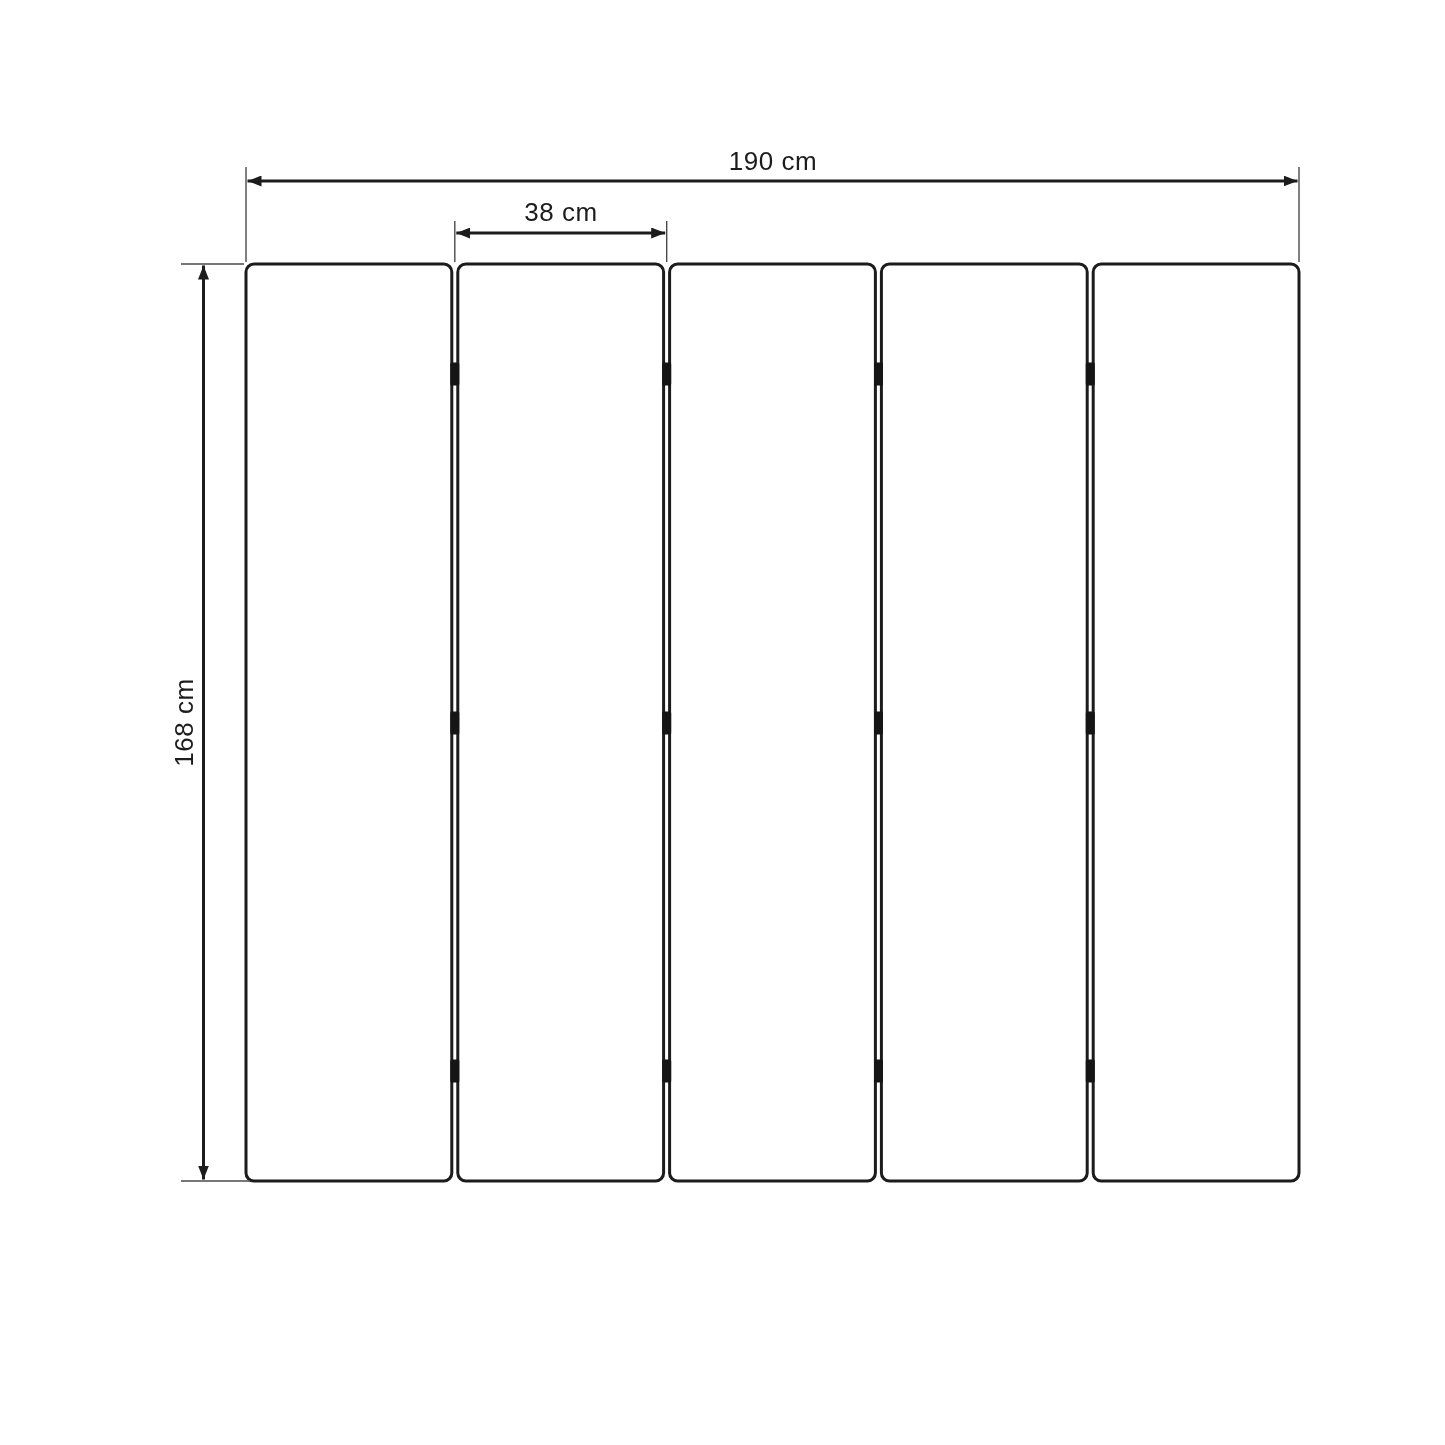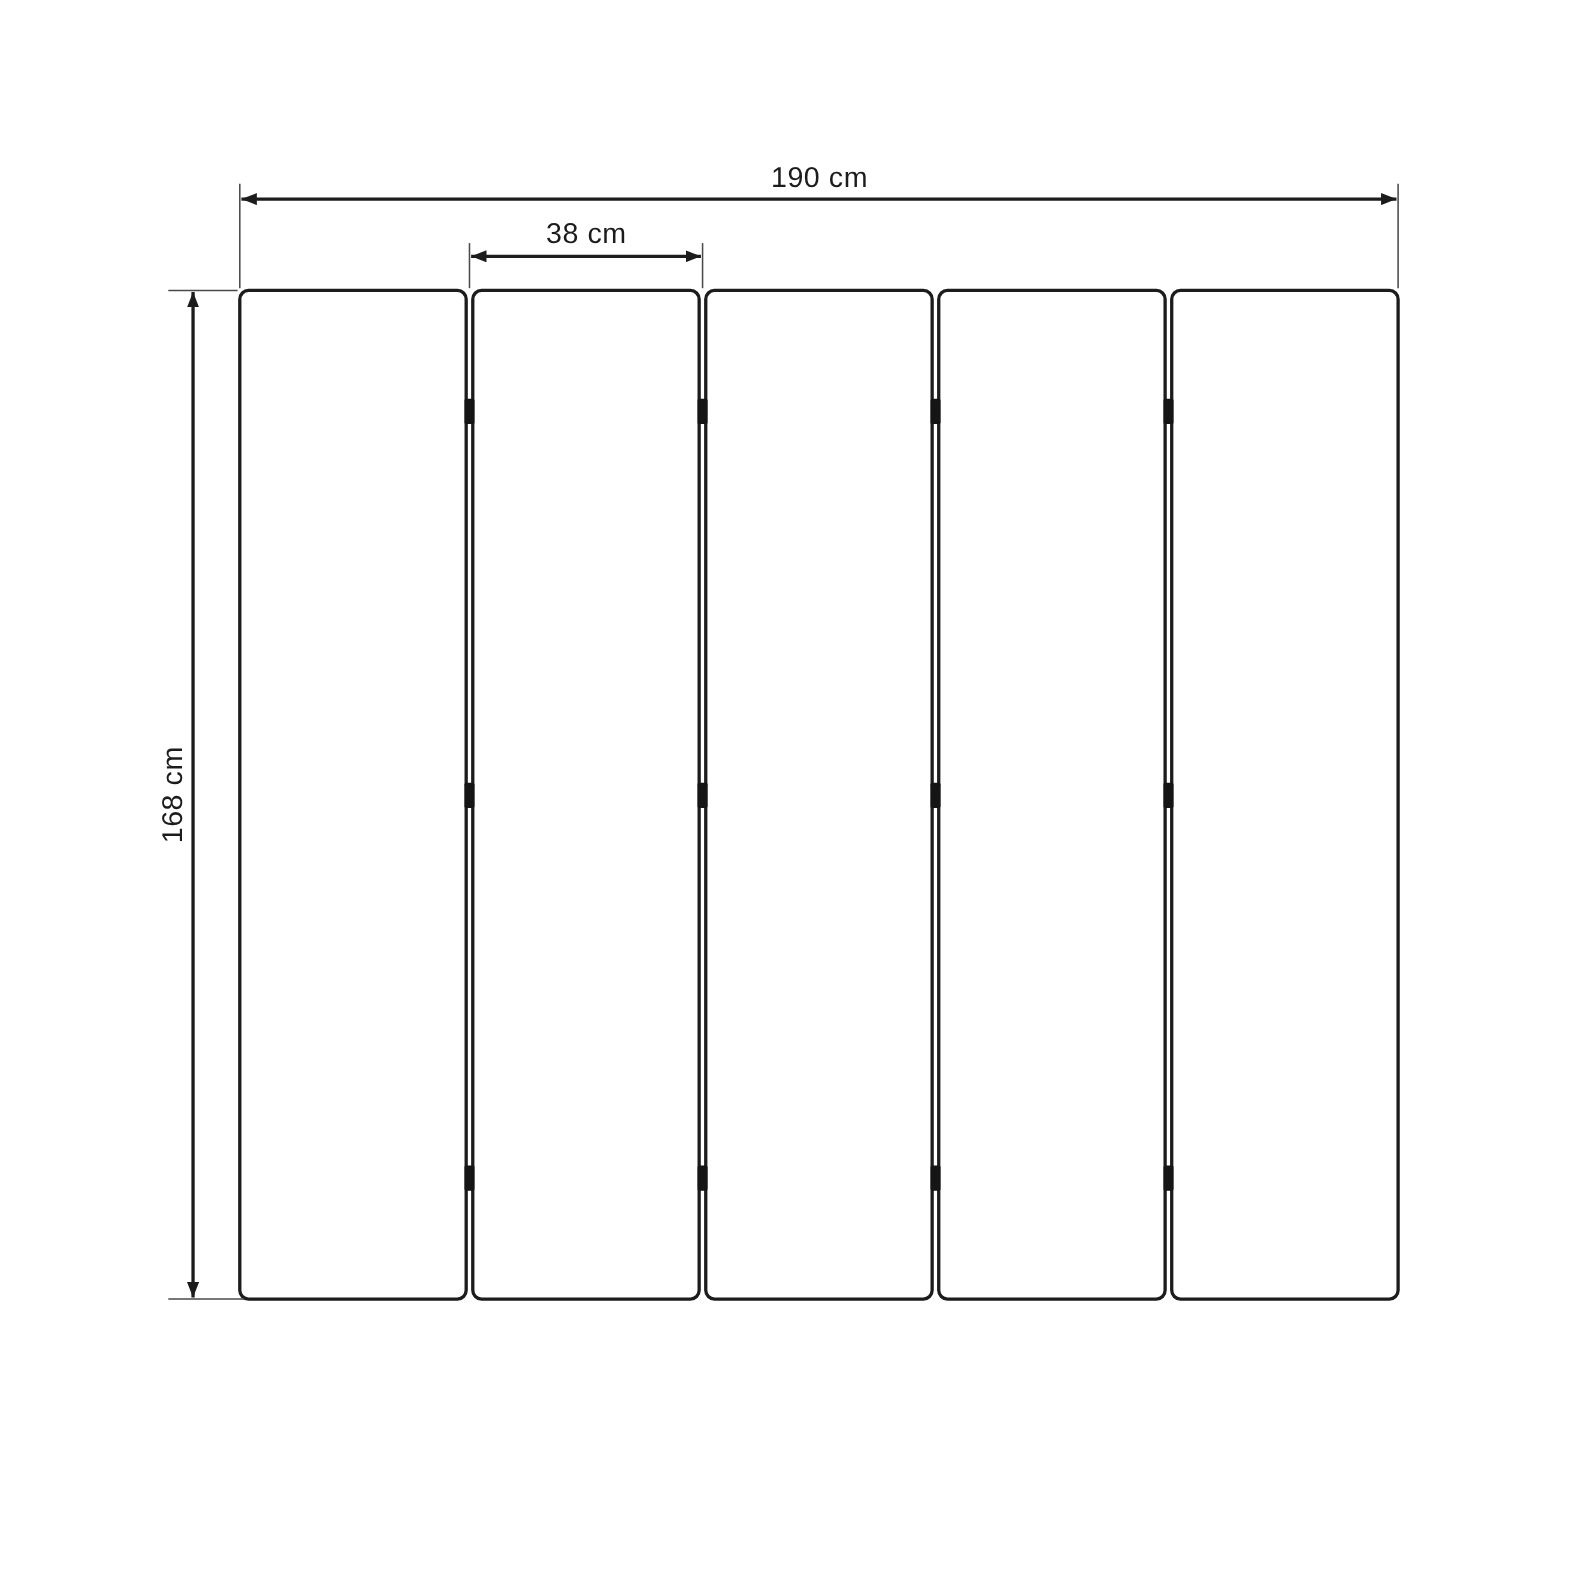--- a/index.html
+++ b/index.html
@@ -6,20 +6,21 @@
     margin: 0;
     padding: 0;
     background: #ffffff;
   }
   .stage {
     width: 1311px;
     height: 1445px;
     position: relative;
     background: #ffffff;
     font-family: "Liberation Sans", sans-serif;
+    padding-left: 28px;
   }
   svg { display: block; }
   .dim-label {
     font-family: "Liberation Sans", sans-serif;
     font-size: 26px;
     fill: #1c1c1c;
     letter-spacing: 0.5px;
   }
   .dim-line {
     stroke: #1c1c1c;

